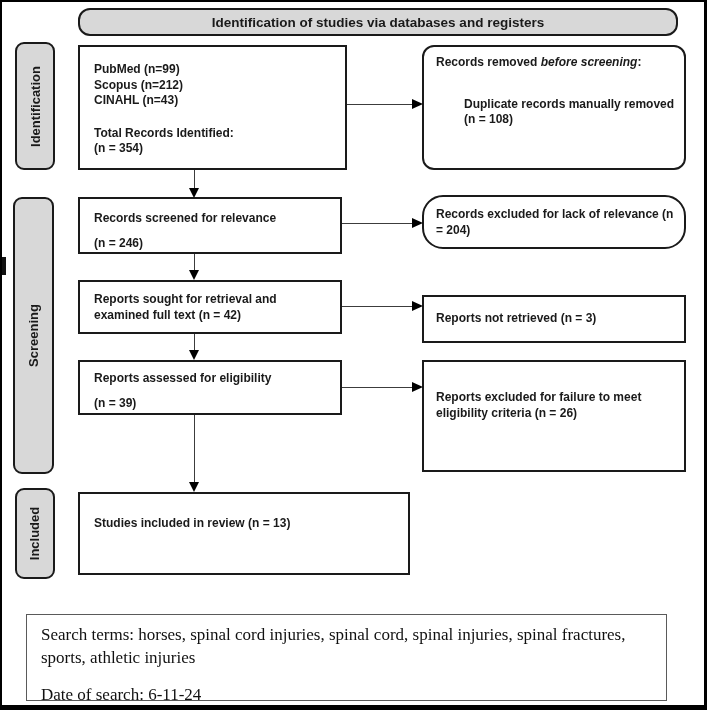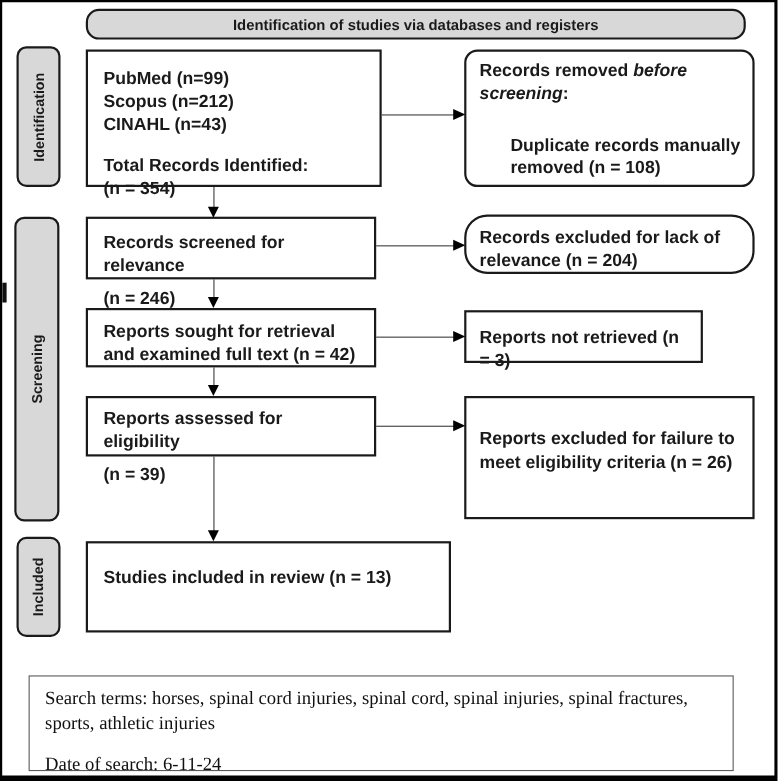--- a/index.html
+++ b/index.html
@@ -21,30 +21,30 @@
     position:absolute;background:#d8d8d8;border:2px solid #1a1a1a;border-radius:9px;
     display:flex;align-items:center;justify-content:center;box-sizing:border-box;
   }
   .stage .rot{transform:rotate(-90deg);white-space:nowrap;font-size:13px;font-weight:bold;}
   .stage.s-ident{left:13px;top:40px;width:40px;height:128px;}
   .stage.s-screen{left:11px;top:195px;width:41px;height:277px;}
   .stage.s-incl{left:13px;top:486px;width:40px;height:91px;}
   
   .box{
     position:absolute;background:#fff;border:2px solid #1a1a1a;box-sizing:border-box;
-    font-size:16px;font-weight:600;line-height:1.3;
+    font-size:12px;font-weight:600;line-height:1.3;
   }
   .b-identified{left:76px;top:43px;width:269px;height:125px;padding:15px 10px 0 14px;}
   .b-removed{left:420px;top:43px;width:264px;height:125px;padding:8px 8px 0 12px;border-radius:12px;}
   .b-removed .detail{margin:26px 0 0 28px;}
   .b-screened{left:76px;top:195px;width:264px;height:57px;padding:12px 10px 0 14px;}
   .b-screened .n,.b-assessed .n{margin-top:9px;}
   .b-excl-rel{left:420px;top:193px;width:264px;height:54px;padding:10px 10px 0 12px;border-radius:21px;}
   .b-sought{left:76px;top:278px;width:264px;height:54px;padding:10px 10px 0 14px;}
-  .b-notretr{left:420px;top:280px;width:217px;height:48px;padding:14px 10px 0 12px;}
+  .b-notretr{left:420px;top:293px;width:264px;height:48px;padding:14px 10px 0 12px;}
   .b-assessed{left:76px;top:358px;width:264px;height:55px;padding:9px 10px 0 14px;}
   .b-excl-elig{left:420px;top:358px;width:264px;height:112px;padding:28px 10px 0 12px;}
   .b-included{left:76px;top:490px;width:332px;height:83px;padding:22px 10px 12px 14px;}
   .gap{height:17px;}
   
   .footer{
     position:absolute;left:24px;top:612px;width:641px;height:87px;
     background:#fff;border:1px solid #5a5a5a;box-sizing:border-box;
     font-family:"Liberation Serif",serif;font-size:17px;line-height:1.35;
     padding:9px 14px 0 14px;color:#111;

